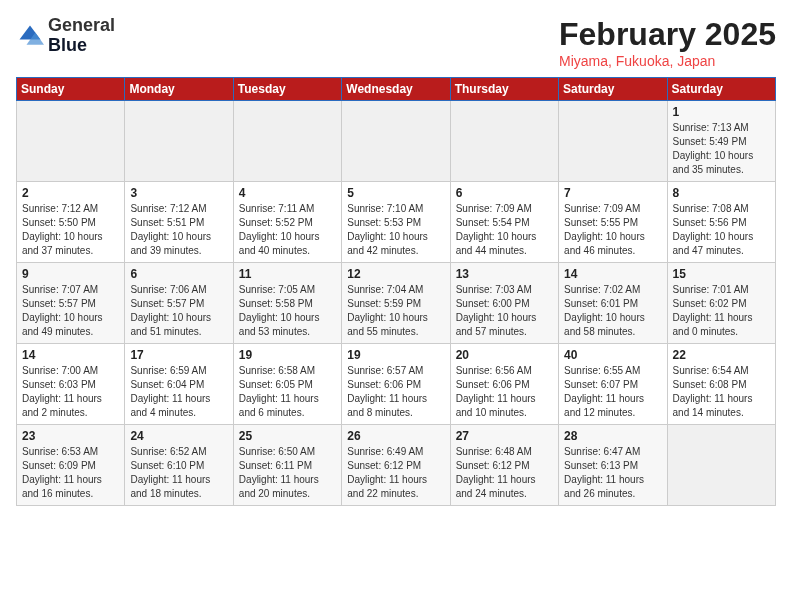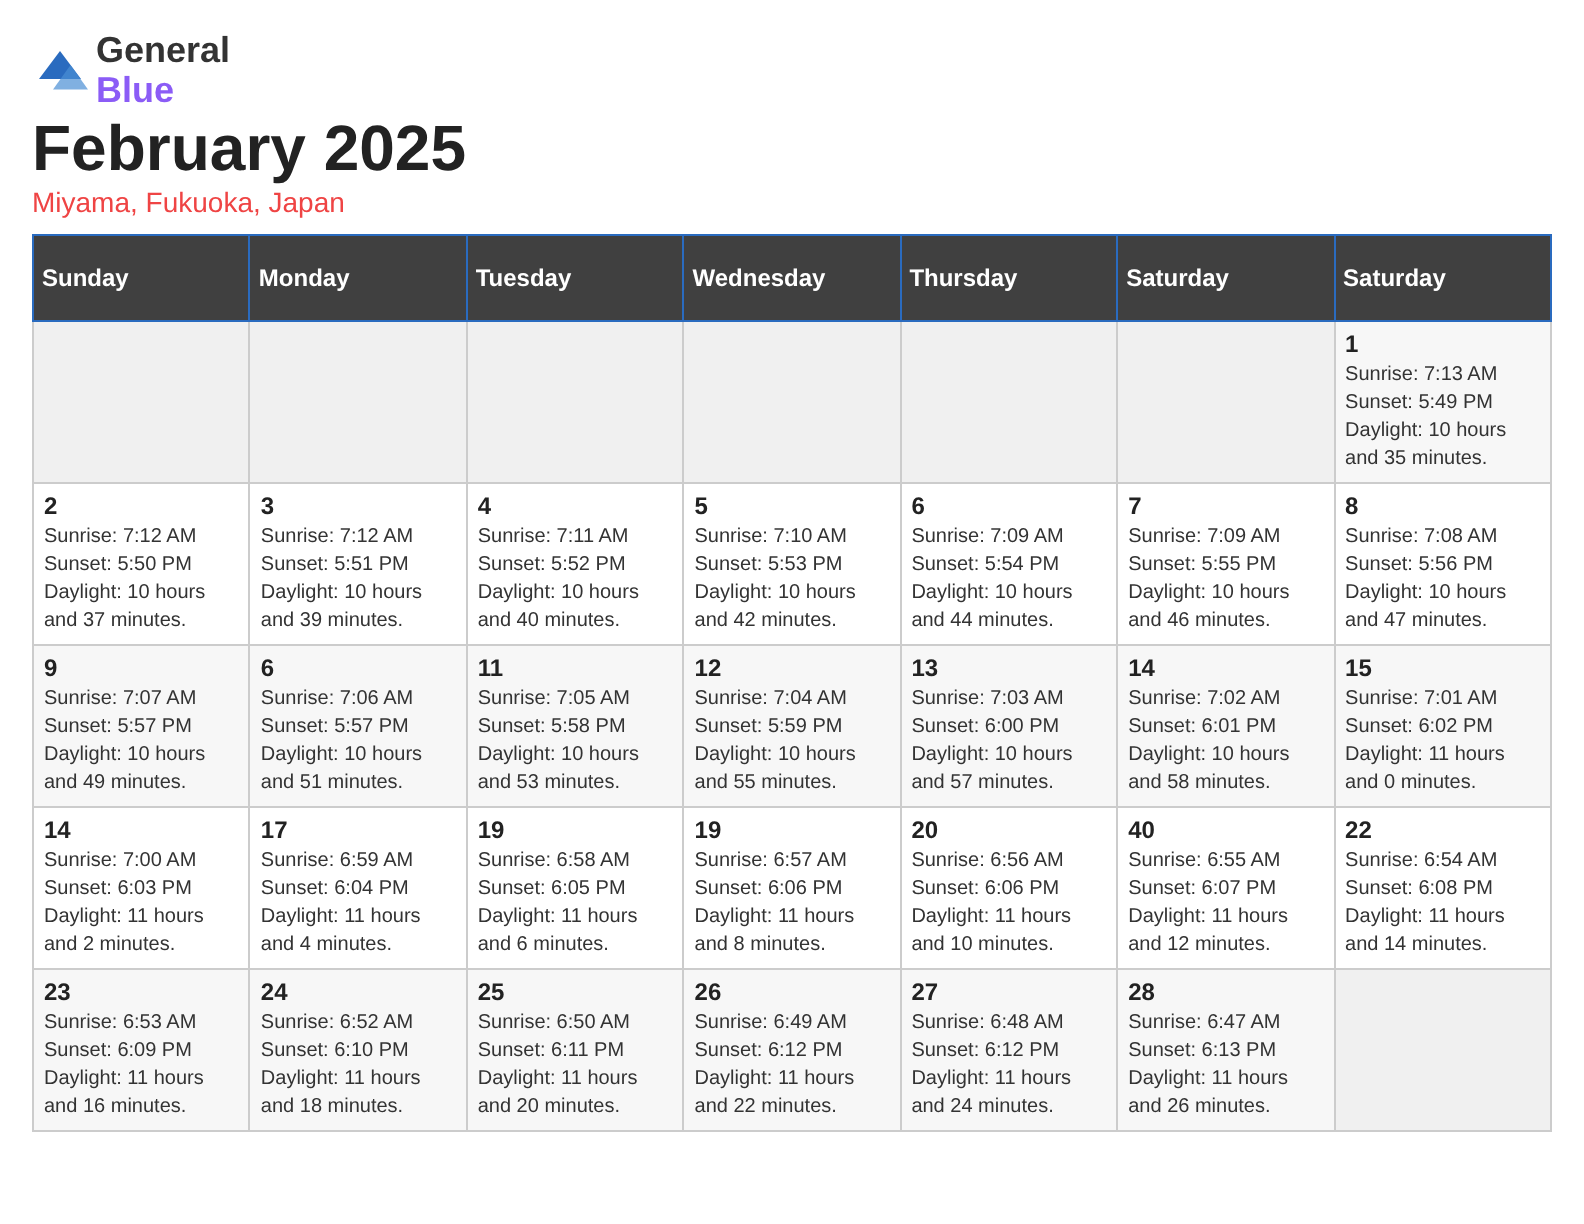--- a/index.html
+++ b/index.html
@@ -8,34 +8,33 @@
       background: #fff;
       width: 792px;
       min-height: 612px;
       padding: 16px;
     }
     .header {
       display: flex;
       justify-content: space-between;
       align-items: flex-start;
       margin-bottom: 8px;
-      flex-direction: column;
     }
     .logo {
       display: flex;
       align-items: center;
       gap: 4px;
     }
     .logo-text {
       font-size: 18px;
       font-weight: bold;
       line-height: 1.1;
     }
     .logo-text .general { color: #333; }
-    .logo-text .blue { color: #8b5cf6; }
+    .logo-text .blue { color: #0f172a; }
     .logo-icon {
       width: 28px;
       height: 28px;
     }
     .title-block {
       text-align: left;
     }
     .month-title {
       font-size: 32px;
       font-weight: bold;
@@ -44,25 +43,25 @@
     .location {
       font-size: 14px;
       color: #ef4444;
     }
     table {
       width: 100%;
       border-collapse: collapse;
       table-layout: fixed;
     }
     thead tr th {
-      background-color: #404040;
+      background-color: #b91c1c;
       color: #fff;
       font-size: 12px;
       font-weight: bold;
-      padding: 14px 4px;
+      padding: 4px 4px;
       text-align: left;
       border: 1px solid #2a6bbf;
     }
     tbody tr td {
       border: 1px solid #ccc;
       vertical-align: top;
       padding: 4px 5px;
       font-size: 10px;
       color: #222;
       height: 80px;

